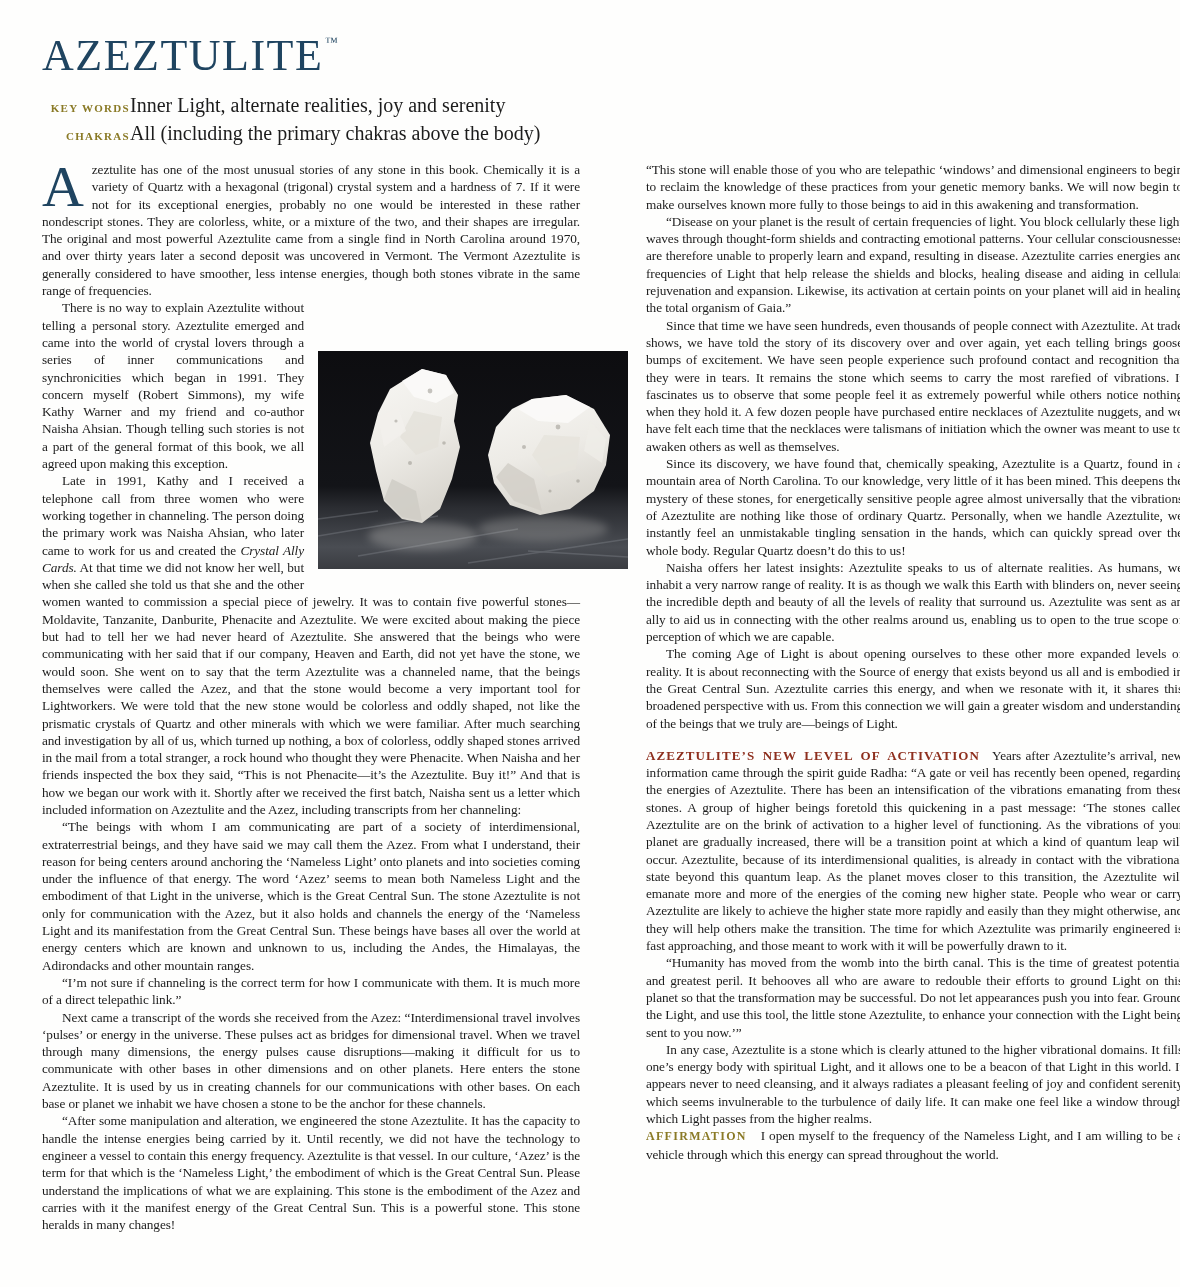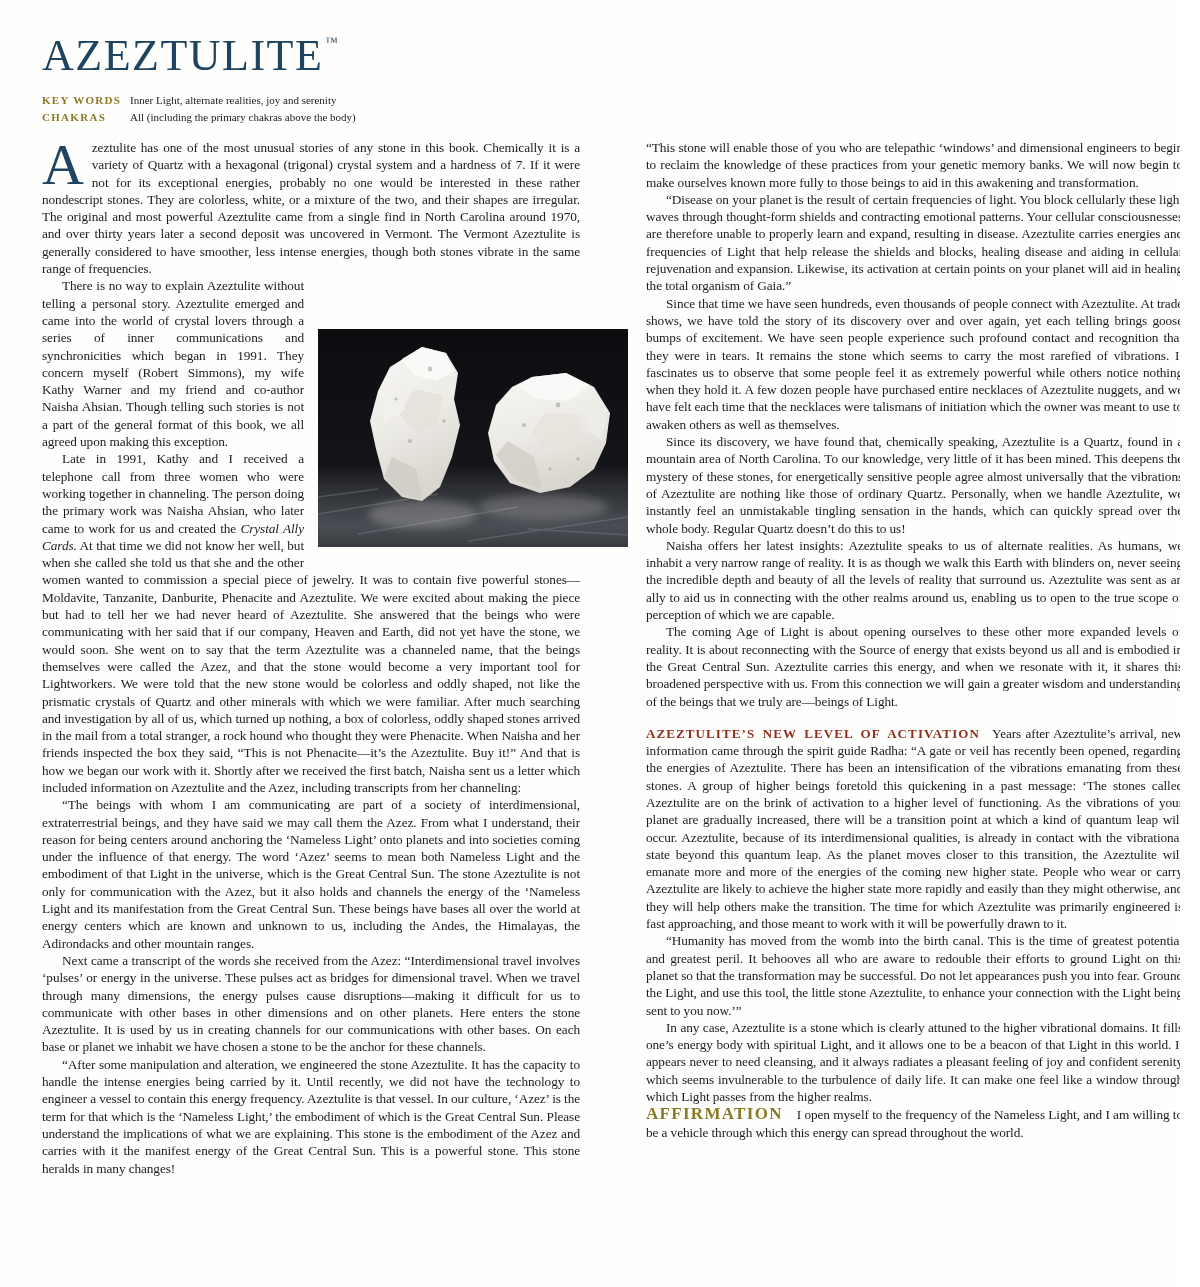--- a/index.html
+++ b/index.html
@@ -31,22 +31,23 @@
   }
   .meta { margin-top: 16px; }
   .meta-row { display: flex; margin-bottom: 5px; align-items: baseline; }
   .meta-label {
     width: 88px;
     flex: 0 0 88px;
     font-size: 11px;
     font-weight: 700;
     letter-spacing: 1.3px;
     color: #8a7a26;
+    text-align: right;
   }
-  .meta-value { font-size: 11px; }
+  .meta-value { font-size: 20px; }
   
   .columns { display: flex; gap: 66px; margin-top: 16px; }
   .col { text-align: justify; font-size: 13.3px; line-height: 17.3px; letter-spacing: -0.1px; }
   .col-left  { width: 538px; flex: 0 0 538px; }
   .col-right { width: 537px; flex: 0 0 537px; }
   .col p { margin: 0; text-indent: 20px; }
   .col p.no-indent { text-indent: 0; }
   em { font-style: italic; }
   
   .dropcap {
@@ -72,21 +73,21 @@
   .section-head {
     font-weight: 700;
     font-size: 13px;
     letter-spacing: 1.1px;
     word-spacing: 2px;
     color: #8e2f1e;
     margin-right: 12px;
   }
   .affirmation-label {
     font-weight: 700;
-    font-size: 17px;
+    font-size: 12px;
     letter-spacing: 1.3px;
     color: #8a7a26;
     margin-right: 14px;
     margin-top: 24px;
   }
 </style>
 </head>
 <body>
 
 <div class="page">
@@ -163,20 +164,21 @@
               <circle cx="240" cy="76" r="2.4"></circle>
                 <circle cx="206" cy="96" r="2"></circle>
               <circle cx="260" cy="130" r="1.8"></circle>
                 <circle cx="232" cy="140" r="1.6"></circle>
             </g>
           </svg>
         </div>
         <p>There is no way to explain Azeztulite without telling a personal story. Azeztulite emerged and came into the world of crystal lovers through a series of inner communications and synchronicities which began in 1991. They concern myself (Robert Simmons), my wife Kathy Warner and my friend and co-author Naisha Ahsian. Though telling such stories is not a part of the general format of this book, we all agreed upon making this exception.</p>
         <p><span>Late in 1991, Kathy and I received a telephone call from three women who were working together in channeling. The person doing the primary work was Naisha Ahsian, who later came to work for us and created the </span><em>Crystal Ally Cards.</em><span> At that time we did not know her well, but when she called she told us that she and the other women wanted to commission a special piece of jewelry. It was to contain five powerful stones—Moldavite, Tanzanite, Danburite, Phenacite and Azeztulite. We were excited about making the piece but had to tell her we had never heard of Azeztulite. She answered that the beings who were communicating with her said that if our company, Heaven and Earth, did not yet have the stone, we would soon. She went on to say that the term Azeztulite was a channeled name, that the beings themselves were called the Azez, and that the stone would become a very important tool for Lightworkers. We were told that the new stone would be colorless and oddly shaped, not like the prismatic crystals of Quartz and other minerals with which we were familiar. After much searching and investigation by all of us, which turned up nothing, a box of colorless, oddly shaped stones arrived in the mail from a total stranger, a rock hound who thought they were Phenacite. When Naisha and her friends inspected the box they said, “This is not Phenacite—it’s the Azeztulite. Buy it!” And that is how we began our work with it. Shortly after we received the first batch, Naisha sent us a letter which included information on Azeztulite and the Azez, including transcripts from her channeling:</span></p>
         <p>“The beings with whom I am communicating are part of a society of interdimensional, extraterrestrial beings, and they have said we may call them the Azez. From what I understand, their reason for being centers around anchoring the ‘Nameless Light’ onto planets and into societies coming under the influence of that energy. The word ‘Azez’ seems to mean both Nameless Light and the embodiment of that Light in the universe, which is the Great Central Sun. The stone Azeztulite is not only for communication with the Azez, but it also holds and channels the energy of the ‘Nameless Light and its manifestation from the Great Central Sun. These beings have bases all over the world at energy centers which are known and unknown to us, including the Andes, the Himalayas, the Adirondacks and other mountain ranges.</p>
+        <p>“I’m not sure if channeling is the correct term for how I communicate with them. It is much more of a direct telepathic link.”</p>
         <p>Next came a transcript of the words she received from the Azez: “Interdimensional travel involves ‘pulses’ or energy in the universe. These pulses act as bridges for dimensional travel. When we travel through many dimensions, the energy pulses cause disruptions—making it difficult for us to communicate with other bases in other dimensions and on other planets. Here enters the stone Azeztulite. It is used by us in creating channels for our communications with other bases. On each base or planet we inhabit we have chosen a stone to be the anchor for these channels.</p>
         <p>“After some manipulation and alteration, we engineered the stone Azeztulite. It has the capacity to handle the intense energies being carried by it. Until recently, we did not have the technology to engineer a vessel to contain this energy frequency. Azeztulite is that vessel. In our culture, ‘Azez’ is the term for that which is the ‘Nameless Light,’ the embodiment of which is the Great Central Sun. Please understand the implications of what we are explaining. This stone is the embodiment of the Azez and carries with it the manifest energy of the Great Central Sun. This is a powerful stone. This stone heralds in many changes!</p>
       </div>
     </div>
 
     <div class="col col-right">
       <p class="no-indent">“This stone will enable those of you who are telepathic ‘windows’ and dimensional engineers to begin to reclaim the knowledge of these practices from your genetic memory banks. We will now begin to make ourselves known more fully to those beings to aid in this awakening and transformation.</p>
       <p>“Disease on your planet is the result of certain frequencies of light. You block cellularly these light waves through thought-form shields and contracting emotional patterns. Your cellular consciousnesses are therefore unable to properly learn and expand, resulting in disease. Azeztulite carries energies and frequencies of Light that help release the shields and blocks, healing disease and aiding in cellular rejuvenation and expansion. Likewise, its activation at certain points on your planet will aid in healing the total organism of Gaia.”</p>
       <p>Since that time we have seen hundreds, even thousands of people connect with Azeztulite. At trade shows, we have told the story of its discovery over and over again, yet each telling brings goose bumps of excitement. We have seen people experience such profound contact and recognition that they were in tears. It remains the stone which seems to carry the most rarefied of vibrations. It fascinates us to observe that some people feel it as extremely powerful while others notice nothing when they hold it. A few dozen people have purchased entire necklaces of Azeztulite nuggets, and we have felt each time that the necklaces were talismans of initiation which the owner was meant to use to awaken others as well as themselves.</p>
       <p>Since its discovery, we have found that, chemically speaking, Azeztulite is a Quartz, found in a mountain area of North Carolina. To our knowledge, very little of it has been mined. This deepens the mystery of these stones, for energetically sensitive people agree almost universally that the vibrations of Azeztulite are nothing like those of ordinary Quartz. Personally, when we handle Azeztulite, we instantly feel an unmistakable tingling sensation in the hands, which can quickly spread over the whole body. Regular Quartz doesn’t do this to us!</p>

